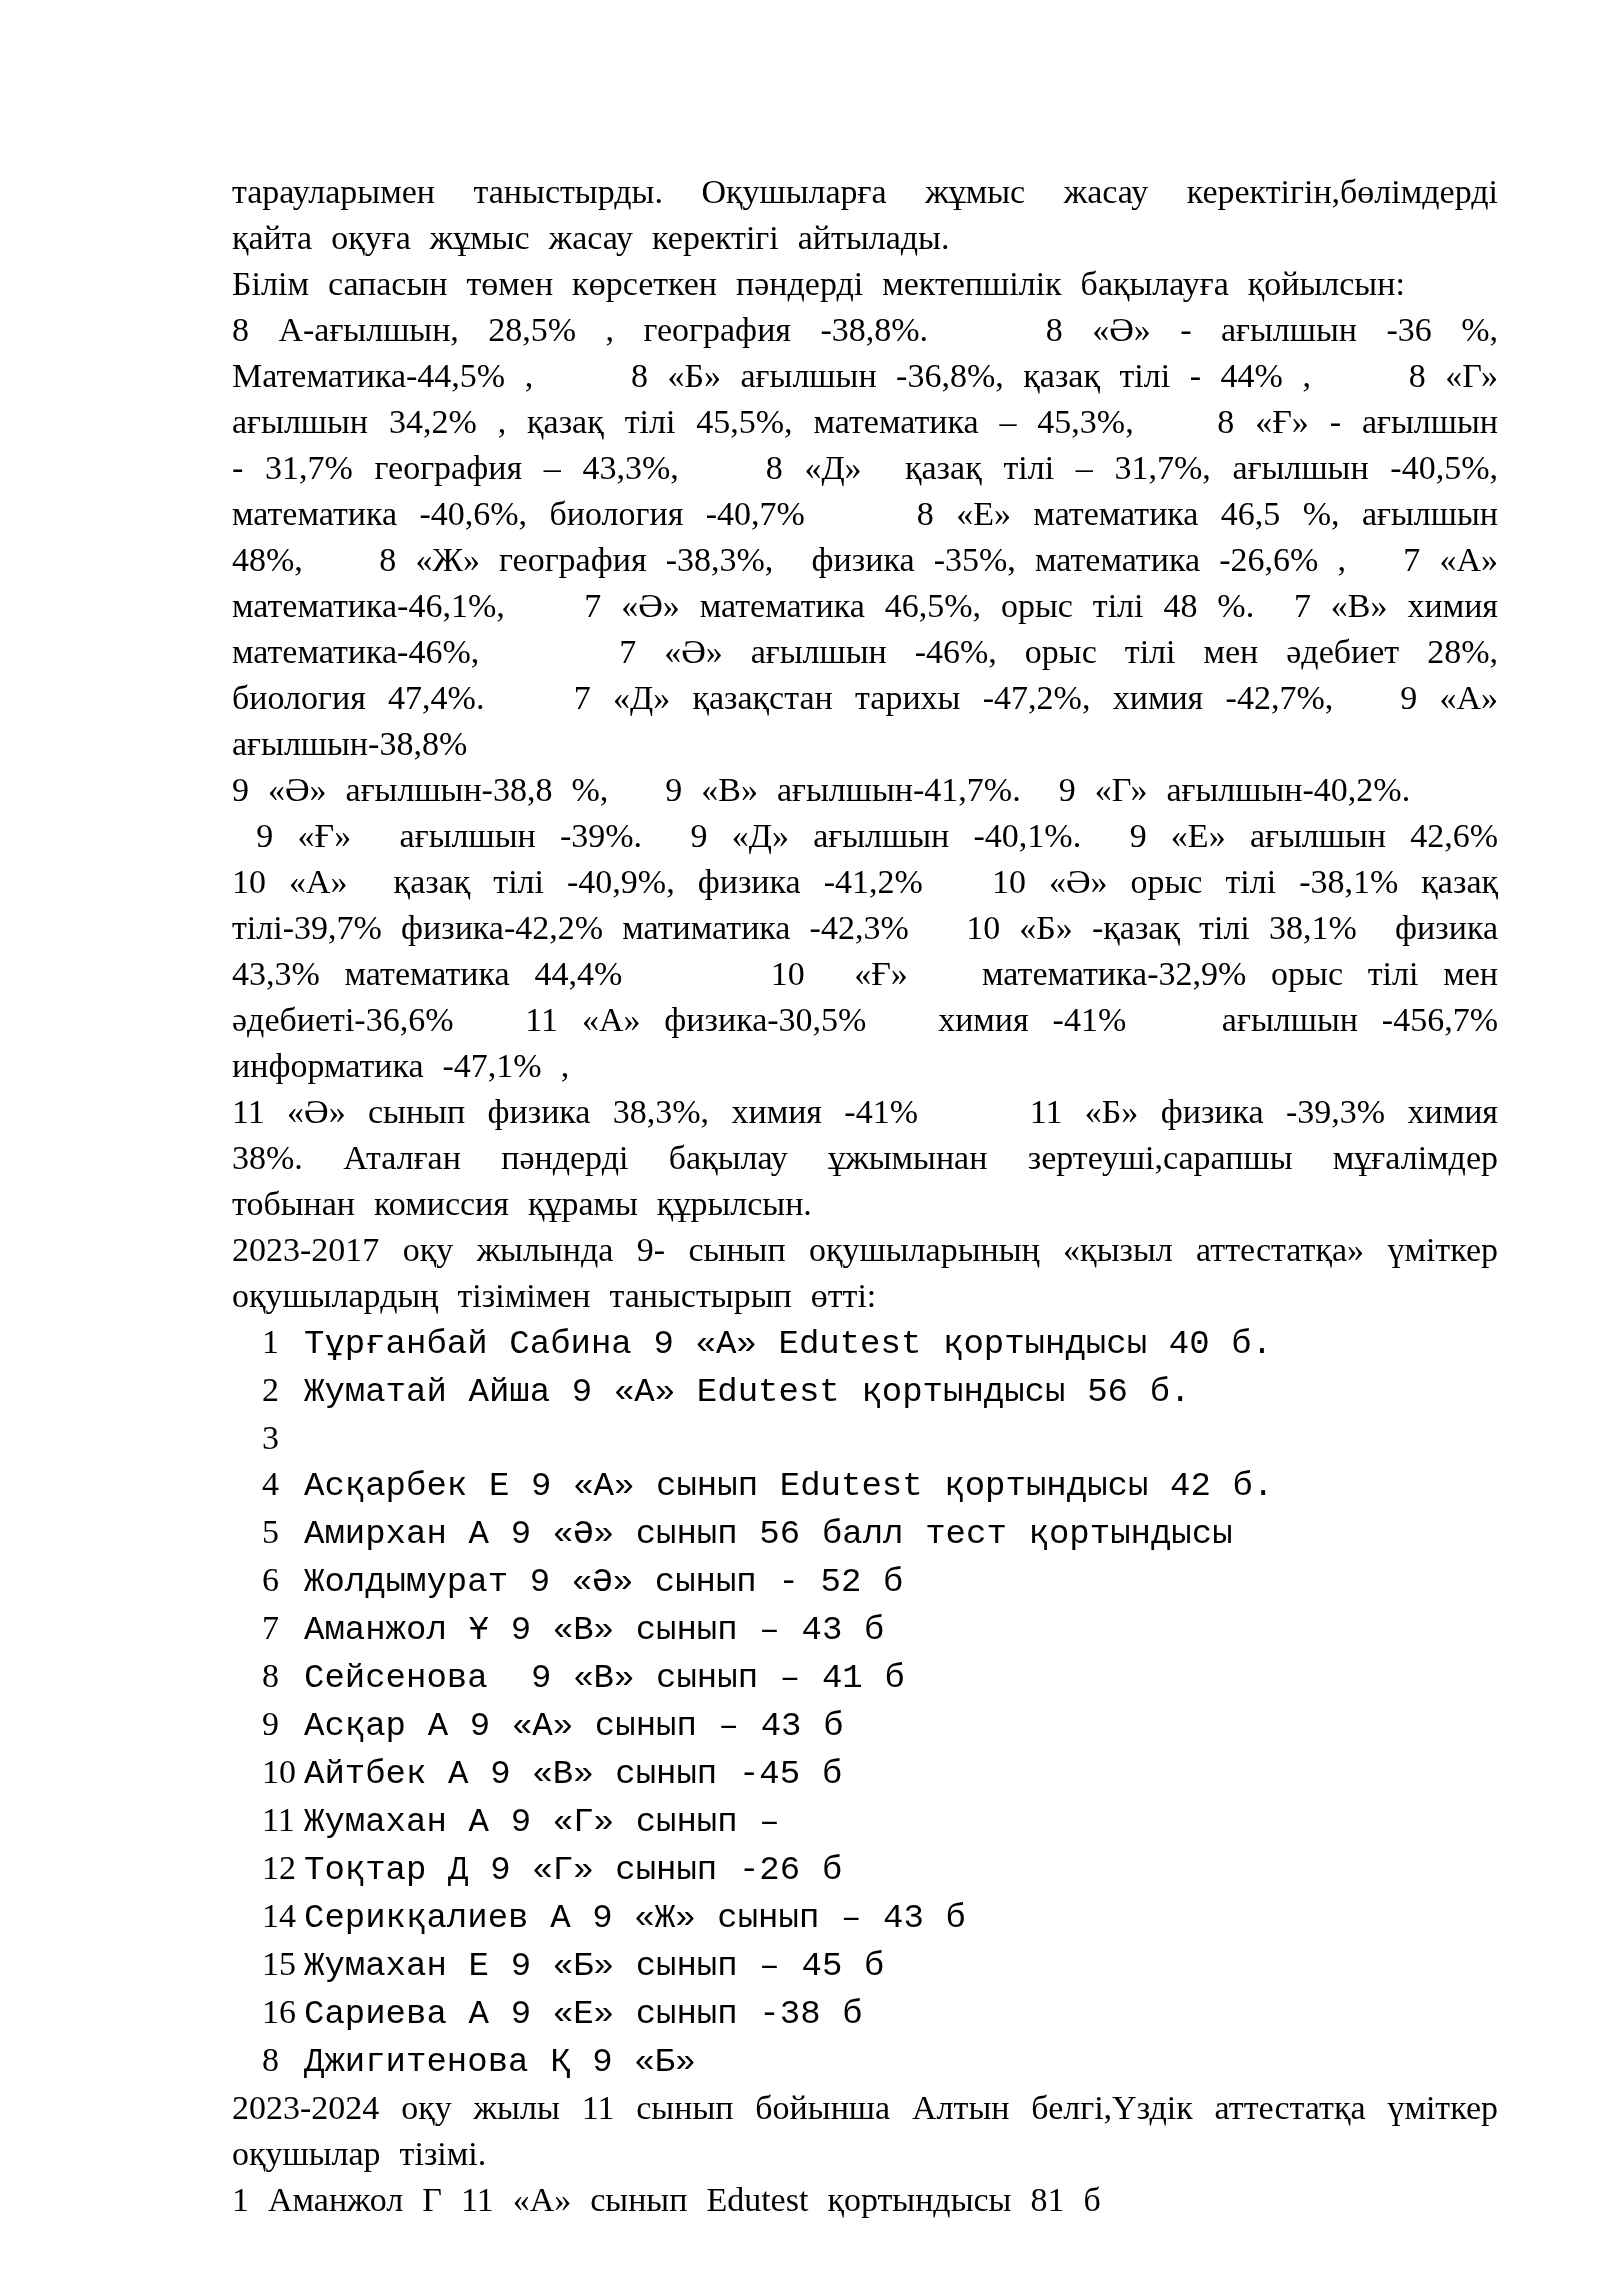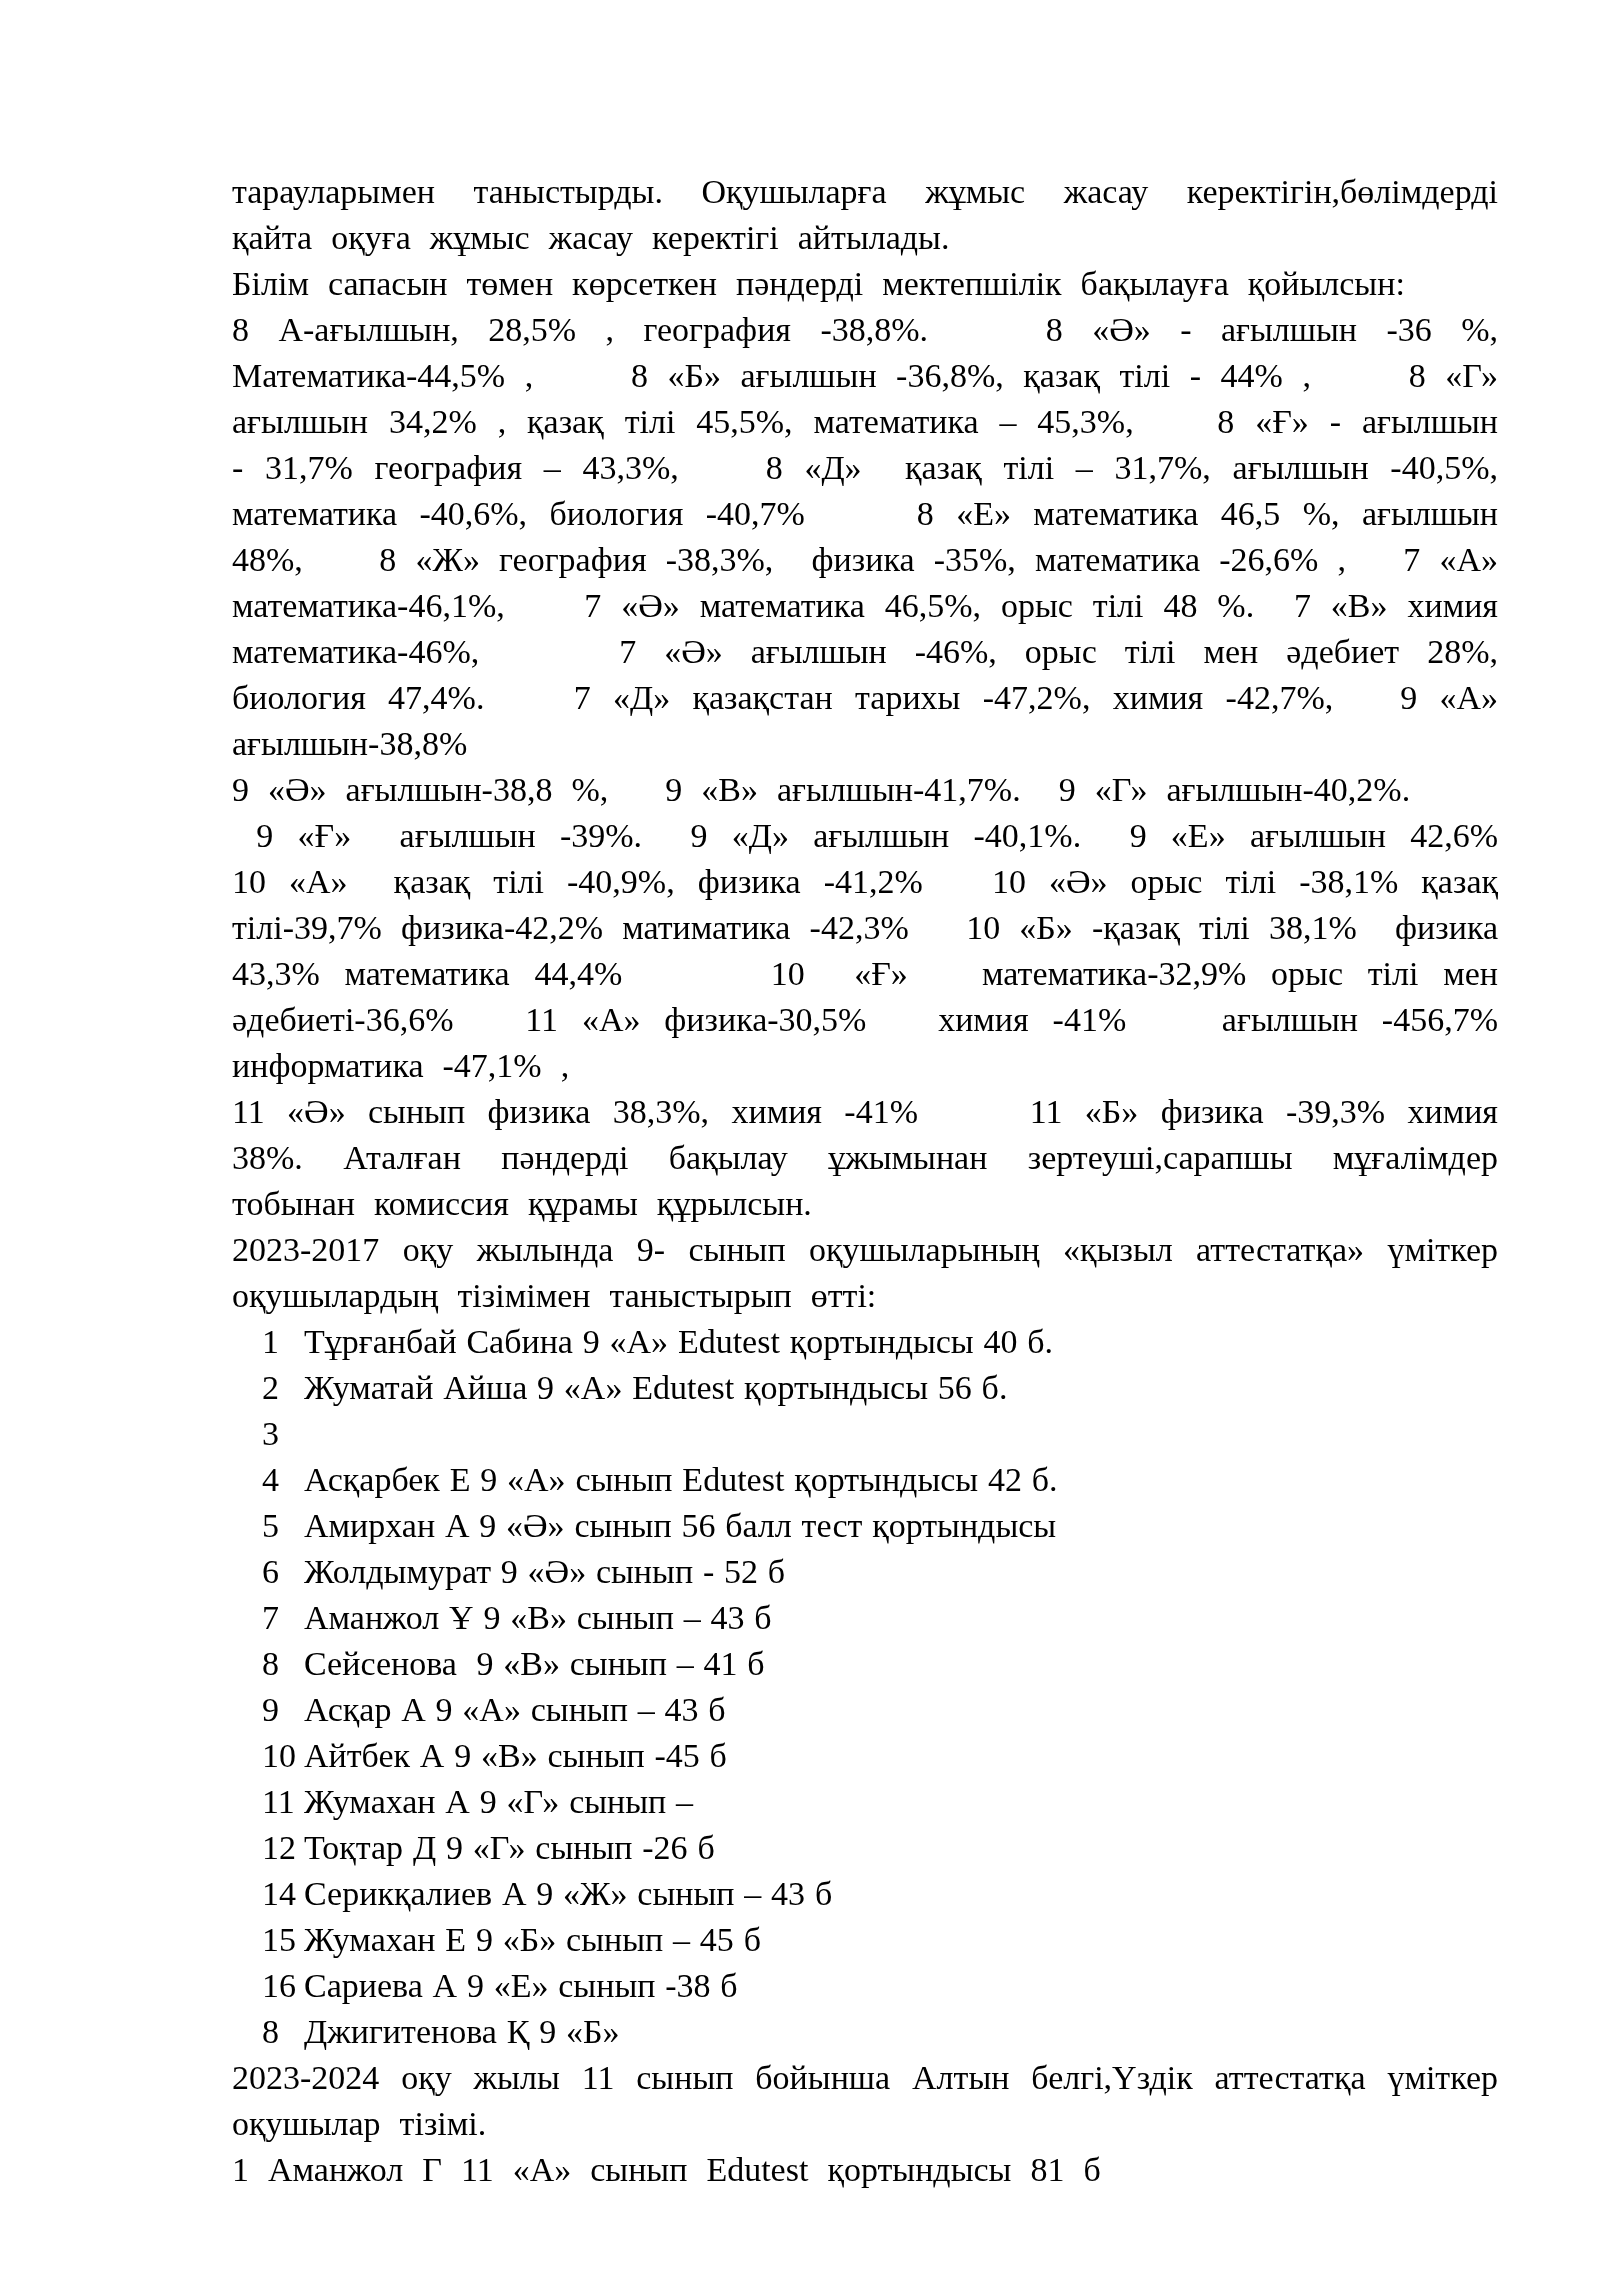--- a/index.html
+++ b/index.html
@@ -45,20 +45,21 @@
     display: flex;
     align-items: baseline;
   }
   .lnum {
     flex: 0 0 42px;
     width: 42px;
     white-space: pre;
   }
   .ltext {
     white-space: pre;
+    font-family: Liberation Mono, monospace;
   }
 </style>
 </head>
 <body>
 
 <div class="page">
   <div class="content">
 
     <p class="para">тарауларымен таныстырды. Оқушыларға жұмыс жасау керектігін,бөлімдерді қайта оқуға жұмыс жасау керектігі айтылады.</p>
     <p class="para">Білім сапасын төмен көрсеткен пәндерді мектепшілік бақылауға қойылсын:</p>

